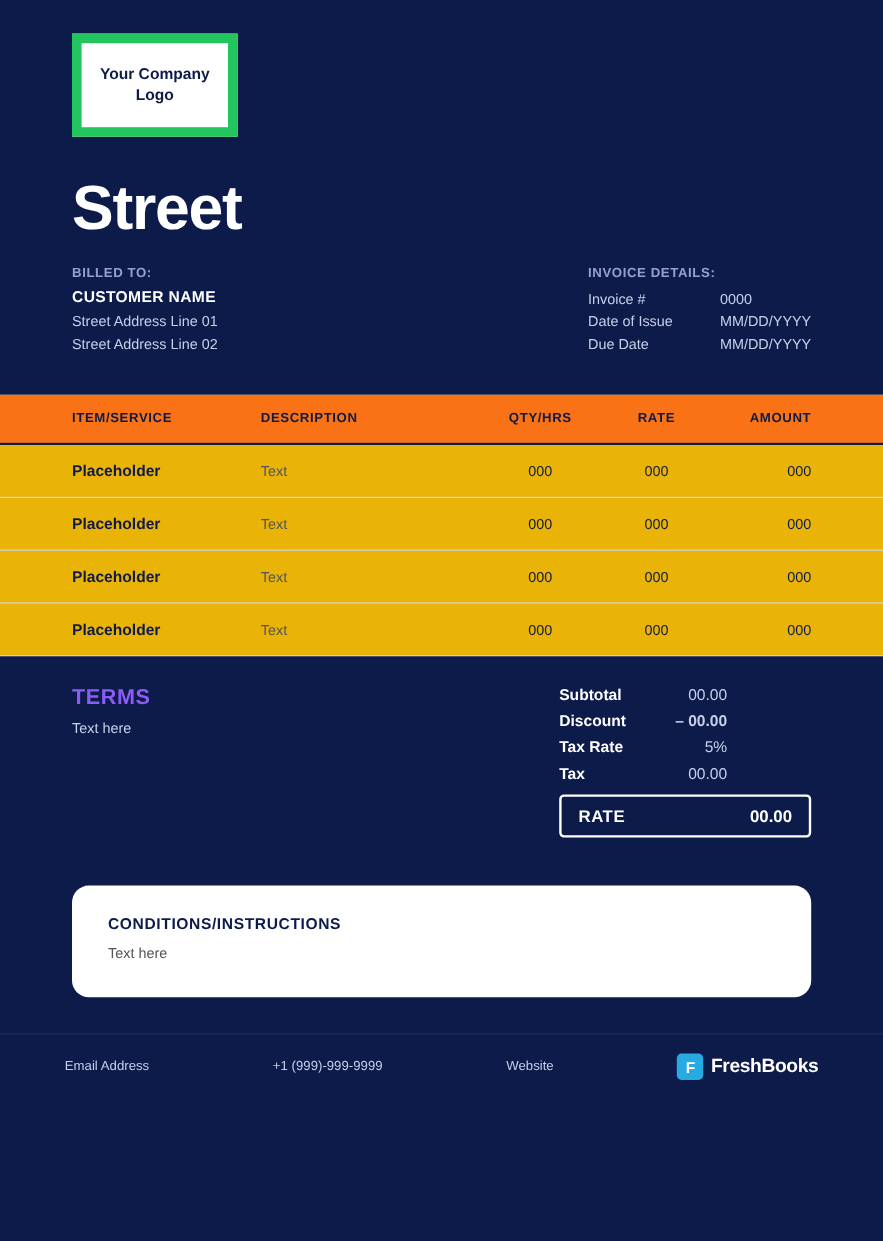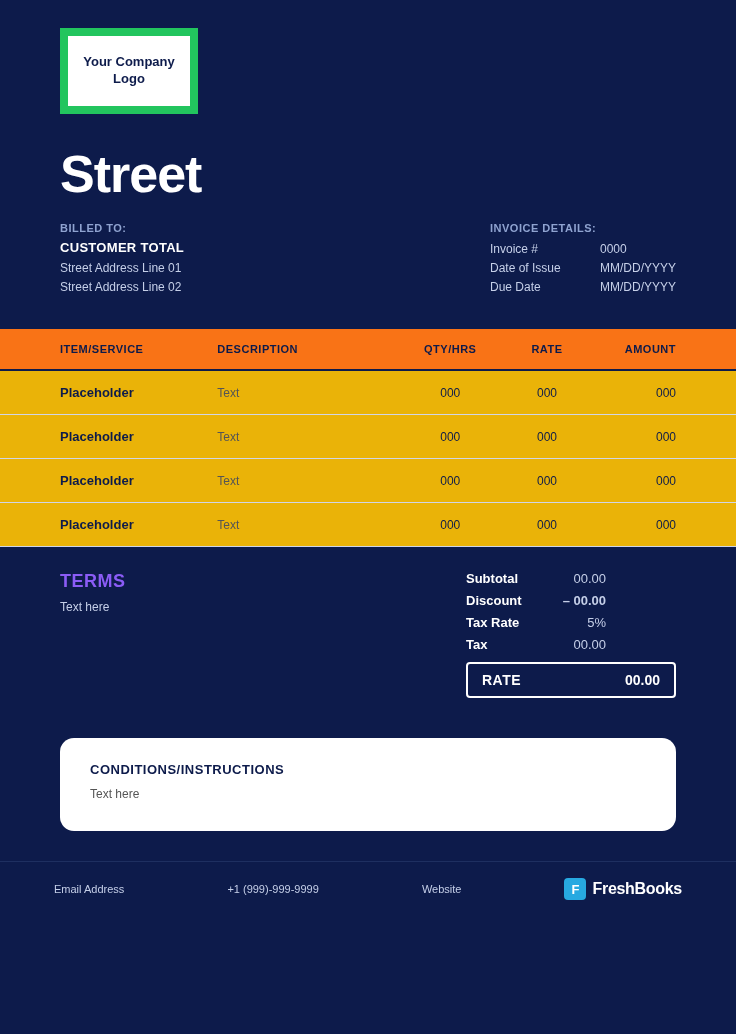--- a/index.html
+++ b/index.html
@@ -277,21 +277,21 @@
   </div>
 </div>
 
 <div class="invoice-title-section">
   <div class="invoice-title">Street</div>
 </div>
 
 <div class="bill-details-row">
   <div class="billed-to">
     <label>BILLED TO:</label>
-    <div class="customer-name">CUSTOMER TOTAL</div>
+    <div class="customer-name">CUSTOMER NAME</div>
     <div class="address-line">Street Address Line 01</div>
     <div class="address-line">Street Address Line 02</div>
   </div>
   <div class="invoice-details">
     <label>INVOICE DETAILS:</label>
     <div class="detail-row">
       <span class="detail-key">Invoice #</span>
       <span class="detail-val">0000</span>
     </div>
     <div class="detail-row">

